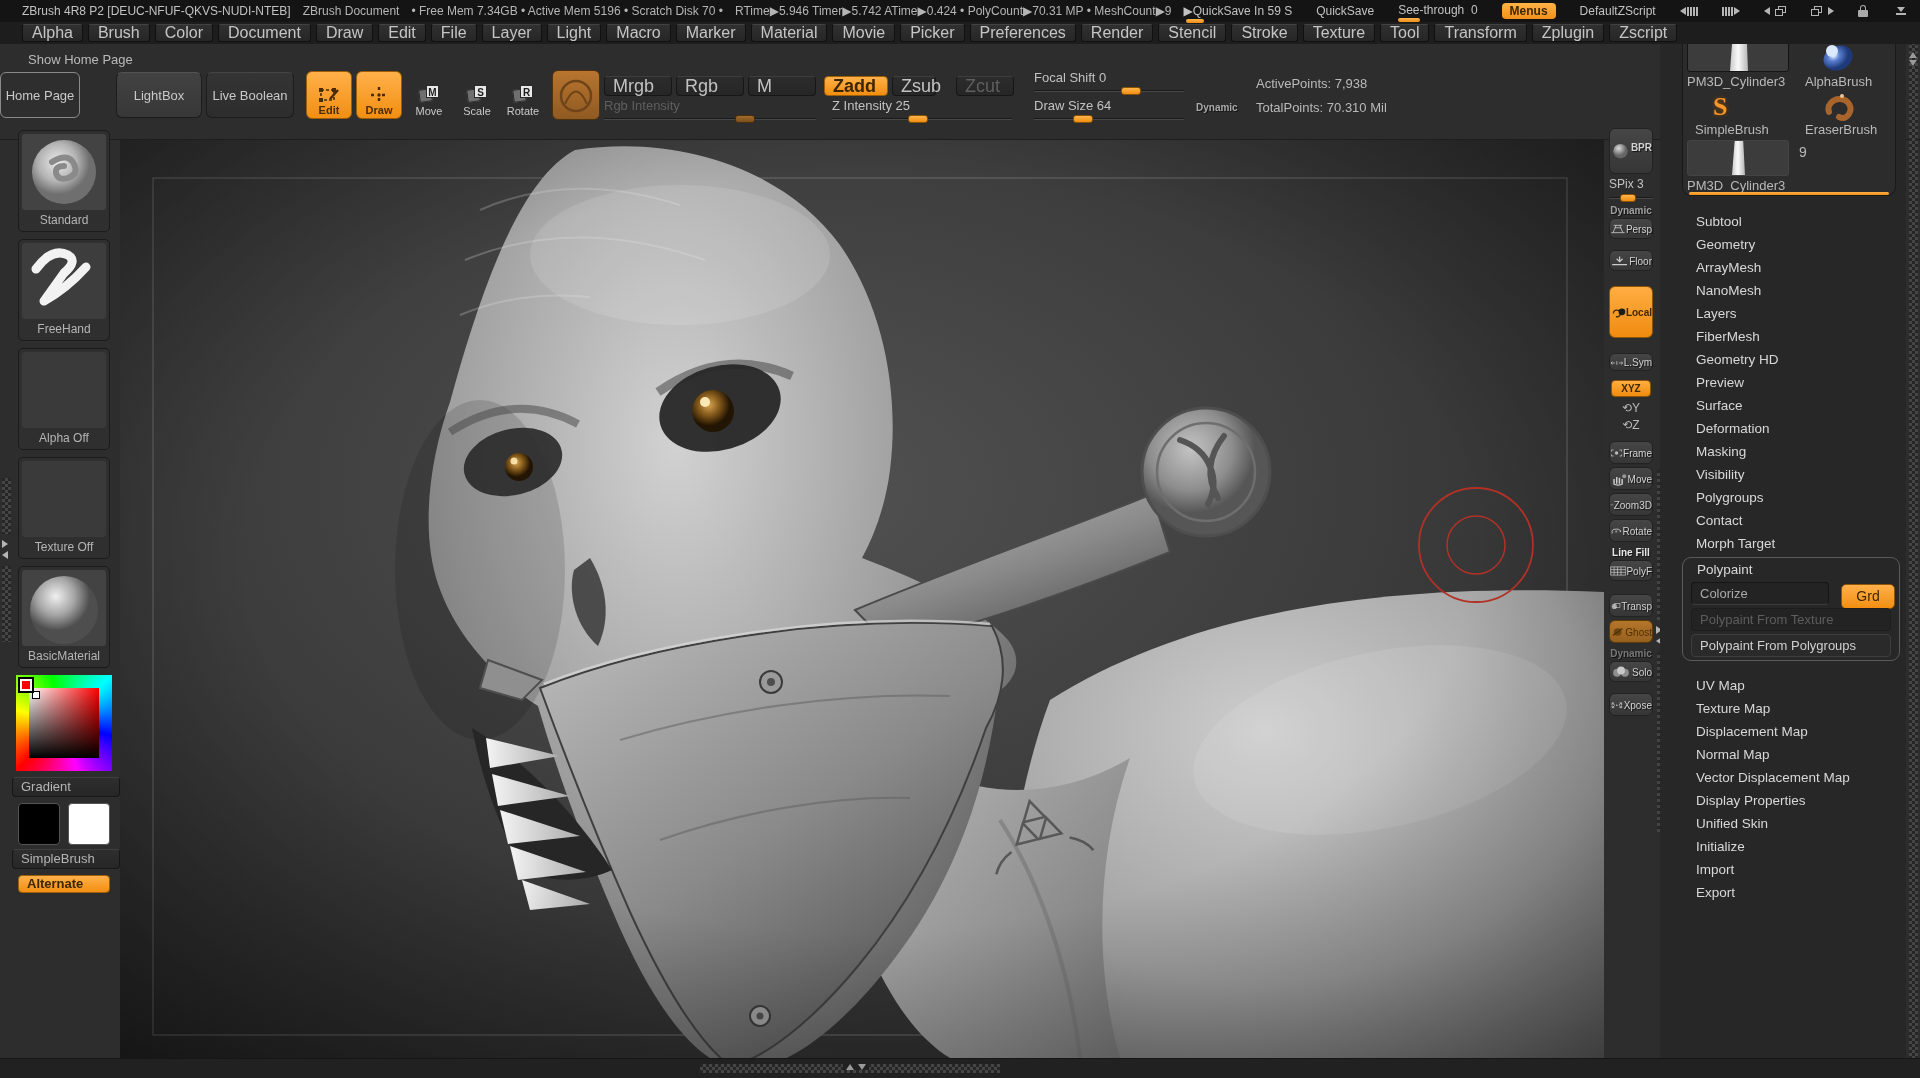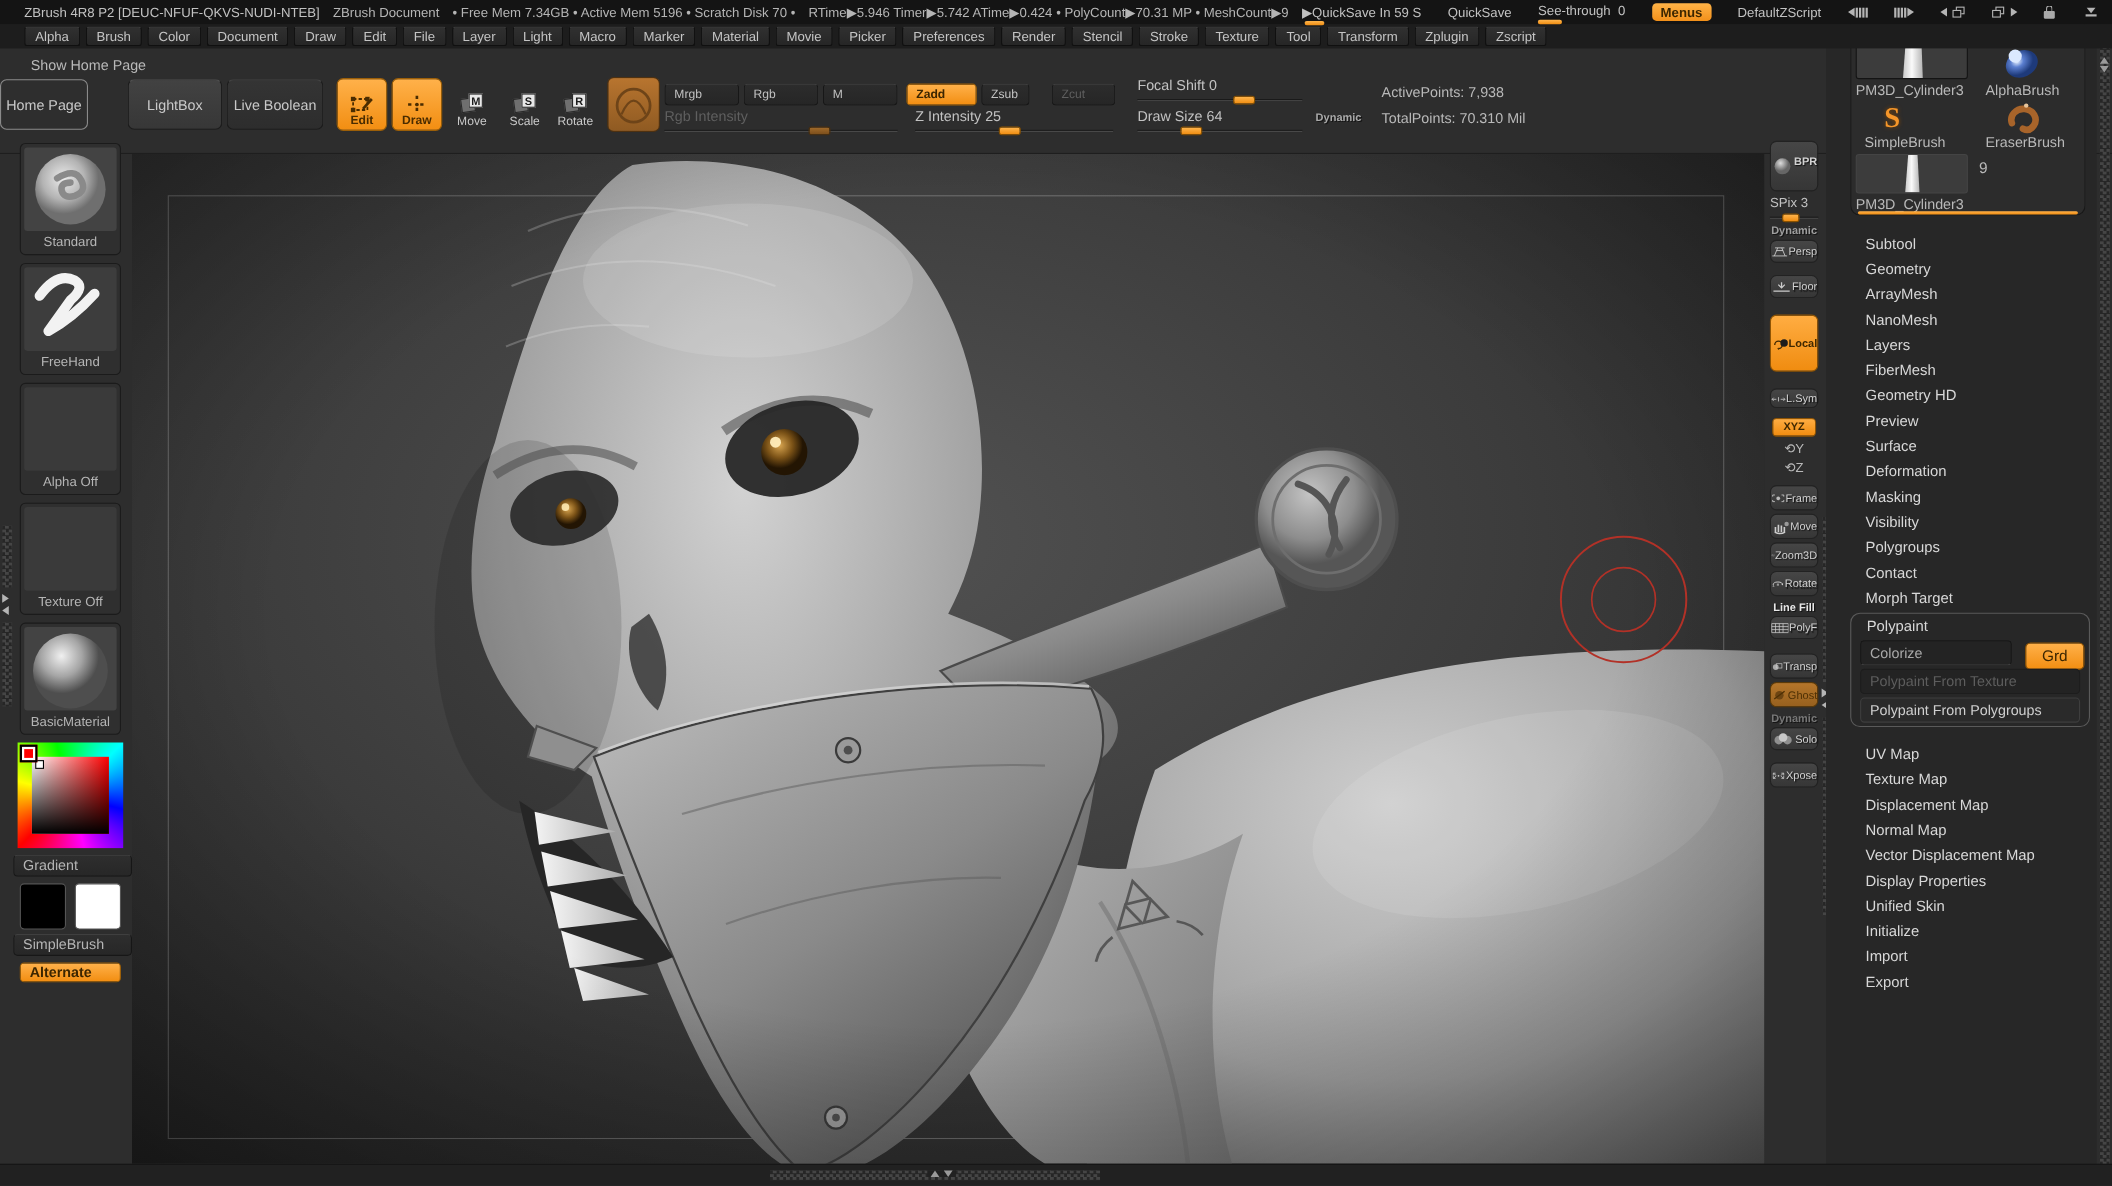--- a/index.html
+++ b/index.html
@@ -27,35 +27,35 @@
   .sq2 i{position:absolute;width:8px;height:7px;border:1px solid #b5b5b5;background:#141414}
   .sq2 i:first-child{left:3px;top:0}
   .sq2 i:last-child{left:0;top:3px}
   .lock{position:relative;width:10px;height:12px;display:inline-block}
   .lock .sh{position:absolute;left:2px;top:0;width:6px;height:6px;border:1.5px solid #aaa;border-bottom:none;border-radius:4px 4px 0 0}
   .lock .bd{position:absolute;left:0;bottom:0;width:10px;height:7px;background:#aaa;border-radius:1px}
   .min-ic{display:inline-block;width:10px;height:8px;border-bottom:2px solid #b5b5b5;position:relative}
   .min-ic::after{content:"";position:absolute;left:1px;top:0;border-left:4px solid transparent;border-right:4px solid transparent;border-top:5px solid #b5b5b5}
   
   #menubar{position:absolute;left:0;top:22px;width:1920px;height:22px;background:#1d1d1d;display:flex;gap:5px;padding:2px 0 2px 22px;z-index:39}
-  .menu-btn{background:linear-gradient(#303030,#262626);border:1px solid #101010;border-top-color:#424242;border-radius:3px;padding:0 9px;color:#c5c5c5;font-size:12px;line-height:16px;height:18px;cursor:default}
+  .menu-btn{background:linear-gradient(#303030,#262626);border:1px solid #101010;border-top-color:#424242;border-radius:3px;padding:0 9px;color:#c5c5c5;font-size:16px;line-height:16px;height:18px;cursor:default}
   
   #shelf{position:absolute;left:0;top:44px;width:1920px;height:96px;background:#2d2d2d;border-bottom:1px solid #1e1e1e}
   .shp{position:absolute;font-size:13px;color:#b9b9b9}
   .big-btn{position:absolute;height:46px;border-radius:6px;display:flex;align-items:center;justify-content:center;font-size:13px;color:#c9c9c9}
   .bb-plain{background:linear-gradient(#343434,#2d2d2d);border:1px solid #1c1c1c;border-top-color:#454545}
   .bb-sel{background:#2e2e2e;border:1px solid #8a8a8a}
   .bb-lit{background:linear-gradient(#424242,#373737);border:1px solid #1c1c1c;border-top-color:#525252}
   .tool-btn{position:absolute;width:46px;height:48px;border-radius:6px;display:flex;flex-direction:column;align-items:center;justify-content:flex-end;padding-bottom:2px;font-size:11px}
   .tb-orange{background:linear-gradient(#ffb14a,#f28e12);color:#4a2c00;border:1px solid #9c5f08;font-weight:bold}
   .tb-dark{background:transparent;color:#c9c9c9}
   .badge-ic{position:relative;width:20px;height:18px;margin-bottom:2px}
   .badge-ic .sheet{position:absolute;left:0;top:4px;width:13px;height:13px;background:#6f6f6f;border:1px solid #2a2a2a;transform:rotate(-8deg)}
   .badge-ic .lt{position:absolute;right:0;top:0;width:13px;height:13px;background:#e8e8e8;color:#1d1d1d;font-weight:bold;font-size:10px;line-height:13px;text-align:center;border:1px solid #2a2a2a}
-  .flat-btn{position:absolute;height:20px;border-radius:4px;background:linear-gradient(#2c2c2c,#262626);border:1px solid #161616;border-top-color:#3d3d3d;color:#c2c2c2;font-size:11px;display:flex;align-items:center;padding:0 8px}
+  .flat-btn{position:absolute;height:20px;border-radius:4px;background:linear-gradient(#2c2c2c,#262626);border:1px solid #161616;border-top-color:#3d3d3d;color:#c2c2c2;font-size:18px;display:flex;align-items:center;padding:0 8px}
   .flat-btn.orange{background:linear-gradient(#ffb14a,#f28e12);border-color:#9c5f08;color:#3c2600;font-weight:bold}
   .flat-btn.dim{color:#5f5f5f}
   .sl{position:absolute}
   .sl .txt{font-size:13px;color:#c2c2c2;white-space:nowrap}
   .sl .txt.dim{color:#5f5f5f}
   .sl .line{position:absolute;left:0;right:0;bottom:2px;height:2px;background:#1a1a1a;border-bottom:1px solid #484848}
   .sl .hd{position:absolute;bottom:-1px;width:20px;height:8px;border-radius:3px;background:linear-gradient(#ffb54d,#ef8d12);border:1px solid #8a5200}
   .sl .hd.brown{background:linear-gradient(#a06a2a,#7c4f1c);border-color:#4a2f0e}
   .stat{position:absolute;font-size:13px;color:#b9b9b9;white-space:nowrap}
   .dyn-lbl{position:absolute;font-size:10px;font-weight:bold;color:#a9a9a9;text-shadow:1px 1px 0 #151515}

